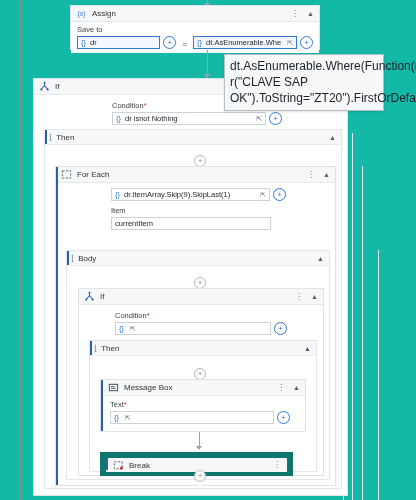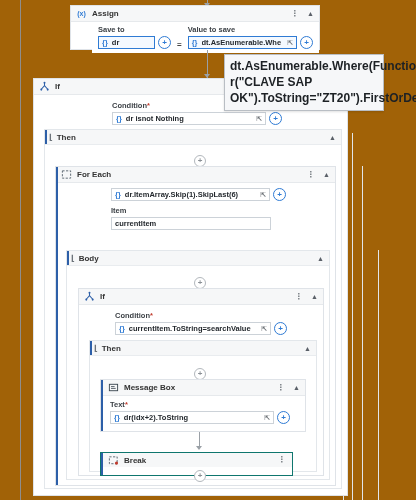--- a/index.html
+++ b/index.html
@@ -5,21 +5,21 @@
   html,body{margin:0;padding:0;}
   body{
     width:416px;height:500px;
     background:#ffffff;
     font-family:"Liberation Sans","DejaVu Sans",sans-serif;
     font-size:8px;
     color:#2b2b2b;
     overflow:hidden;
     position:relative;
   }
-  .canvas{position:absolute;inset:0;background:#a16207;overflow:hidden;font-weight:bold;}
+  .canvas{position:absolute;inset:0;background:#14b8a6;overflow:hidden;}
 
   
   .rail{position:absolute;top:0;bottom:0;width:1px;background:#9a9a9a;}
   .rail.r1{left:20px;background:#8e8e8e;}
 
   
   .vrail{position:absolute;width:1px;background:#e2e6ea;}
 
   
   .card{position:absolute;background:#ffffff;border:1px solid #dfe3e8;box-sizing:border-box;}
@@ -120,35 +120,34 @@
     <div class="card-hdr">
       <span class="ic">
         <svg width="11" height="11" viewBox="0 0 11 11">
           <text x="5.5" y="8" font-size="7" fill="#2f7bd4" text-anchor="middle" font-family="Liberation Sans, sans-serif">(x)</text>
         </svg>
       </span>
       <span class="title">Assign</span>
       <span class="dots">⋮</span>
       <span class="chev">▲</span>
     </div>
-    <div class="card-body" style="padding:3px 6px 4px 6px;margin-left:21px;">
+    <div class="card-body" style="padding:3px 6px 4px 6px;">
       <div style="display:flex;align-items:flex-end;gap:4px;">
         <div style="width:110px;">
           <div class="flabel">Save to</div>
           <div class="fieldrow">
             <div class="expr focus">
               <span class="braces">{}</span>
               <span class="exprtext">dr</span>
             </div>
             <div class="plusbtn">+</div>
           </div>
         </div>
         <div class="eq">=</div>
         <div style="flex:1;">
-          <div class="flabel">Value to save</div>
           <div class="fieldrow">
             <div class="expr focus">
               <span class="braces">{}</span>
               <span class="exprtext">dt.AsEnumerable.Whe</span>
               <span class="openicon">⇱</span>
             </div>
             <div class="plusbtn">+</div>
           </div>
         </div>
       </div>
@@ -215,21 +214,21 @@
       </span>
       <span class="title">For Each</span>
       <span class="dots">⋮</span>
       <span class="chev">▲</span>
     </div>
 
     <div style="padding:5px 6px 4px 55px;">
       <div class="fieldrow" style="width:175px;">
         <div class="expr">
           <span class="braces">{}</span>
-          <span class="exprtext">dr.ItemArray.Skip(1).SkipLast(6)</span>
+          <span class="exprtext">dr.ItemArray.Skip(9).SkipLast(1)</span>
           <span class="openicon">⇱</span>
         </div>
         <div class="plusbtn">+</div>
       </div>
 
       <div class="flabel" style="margin-top:5px;">Item</div>
       <div class="fieldrow" style="width:160px;justify-content:flex-end;">
         <div class="expr plainbox">
           <span class="exprtext">currentItem</span>
         </div>
@@ -265,21 +264,20 @@
       <span class="chev">▲</span>
     </div>
 
     <div style="padding:6px 6px 4px 36px;">
       <div class="flabel">
         <span>Condition</span><span class="req">*</span>
       </div>
       <div class="fieldrow" style="width:172px;">
         <div class="expr">
           <span class="braces">{}</span>
-          <span class="exprtext">currentItem.ToString=searchValue</span>
           <span class="openicon">⇱</span>
         </div>
         <div class="plusbtn">+</div>
       </div>
     </div>
   </div>
 
   <div class="section" style="left:89px;top:340px;width:228px;height:132px;">
     <div class="section-hdr">
       <div class="sec-accent"></div>
@@ -306,32 +304,31 @@
       <span class="dots">⋮</span>
       <span class="chev">▲</span>
     </div>
     <div style="padding:4px 6px 4px 9px;">
       <div class="flabel">
         <span>Text</span><span class="req">*</span>
       </div>
       <div class="fieldrow" style="width:180px;">
         <div class="expr">
           <span class="braces">{}</span>
-          <span class="exprtext">dr(idx+2).ToString</span>
           <span class="openicon">⇱</span>
         </div>
         <div class="plusbtn">+</div>
       </div>
     </div>
   </div>
 
   <div class="conn-line" style="left:199px;top:432px;height:16px;"></div>
   <div class="conn-arrow" style="left:196px;top:446px;"></div>
 
-  <div class="card" style="left:100px;top:452px;width:193px;height:24px;border:1px solid #0f766e;">
+  <div class="card" style="left:100px;top:452px;width:193px;height:24px;border:6px solid #0f766e;">
     <div class="accent"></div>
     <div class="card-hdr" style="padding-left:7px;border-bottom:none;background:#f6f7f8;height:14px;">
       <span class="ic">
         <svg width="11" height="11" viewBox="0 0 12 12">
           <rect x="1.5" y="2" width="8.5" height="7.5" fill="none" stroke="#55606b" stroke-width="1" stroke-dasharray="2.4 1.6"></rect>
           <circle cx="9.3" cy="8.8" r="1.7" fill="#c0392b"></circle>
         </svg>
       </span>
       <span class="title">Break</span>
       <span class="dots">⋮</span>

